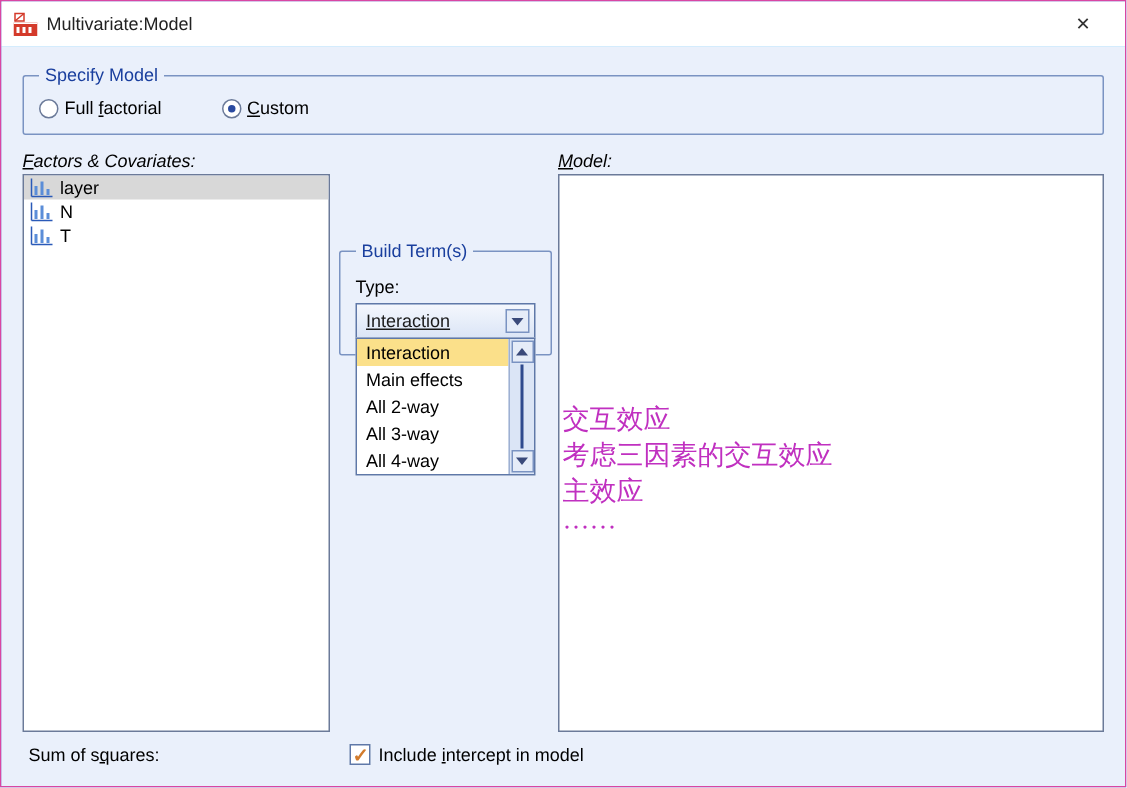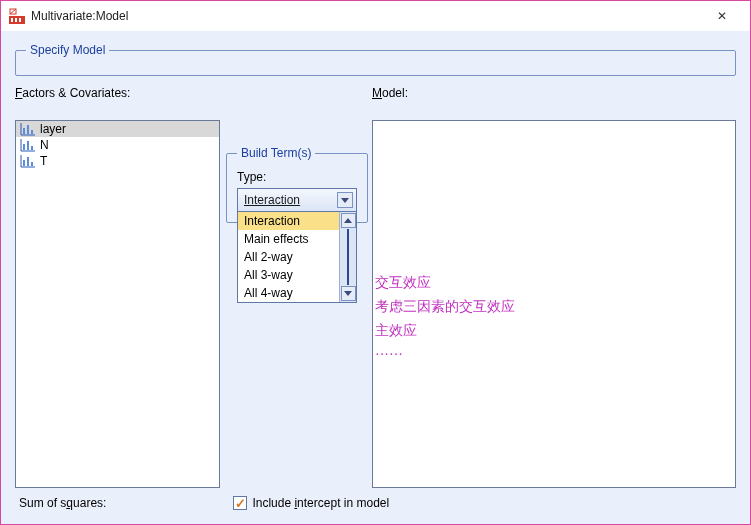--- a/index.html
+++ b/index.html
@@ -76,21 +76,22 @@
     flex:1;
     display:flex;
     gap:6px;
     position:relative;
   }
   .col-left {
     width: 205px;
     display:flex; flex-direction:column;
   }
   .col-left-label, .col-right-label {
-    margin-bottom:20px;
+    margin-bottom:2px;
+    font-style:italic;
   }
   .listbox {
     flex:1;
     background:#fff;
     border:1px solid #6b7a99;
     overflow:auto;
   }
   .listitem {
     padding:1px 4px;
     display:flex; align-items:flex-start; gap:4px;
@@ -166,21 +167,21 @@
   }
   .modelbox {
     flex:1;
     background:#fff;
     border:1px solid #6b7a99;
     position:relative;
   }
   .anno {
     position:absolute;
     color:#c030c0;
-    font-size:14px;
+    font-size:18px;
     line-height:24px;
     font-family: "SimSun","宋体",serif;
     pointer-events:none;
   }
   .anno1 { top:150px; left:2px; }
   .bottom-row {
     display:flex; align-items:flex-start; gap:10px;
     padding:8px 4px 4px 4px;
   }
   .sos-label { white-space:nowrap; }
@@ -243,20 +244,30 @@
     <span class="spacer"></span>
     <div class="closebtn">
       <span>✕</span>
     </div>
   </div>
 
   <div class="content">
 
     <fieldset>
       <legend>Specify Model</legend>
+      <div class="radio-row">
+        <div class="radio">
+          <span class="radio-circle"></span>
+          <span><span>Full </span><span class="underline-letter">f</span><span>actorial</span></span>
+        </div>
+        <div class="radio">
+          <span class="radio-circle checked"></span>
+          <span><span class="underline-letter">C</span><span>ustom</span></span>
+        </div>
+      </div>
     </fieldset>
 
     <div class="mid-row">
       <div class="col-left">
         <div class="col-left-label"><span class="underline-letter">F</span><span>actors &amp; Covariates:</span></div>
         <div class="listbox">
           <div class="listitem selected">
             <span class="scale-icon">
               <svg viewBox="0 0 16 14" width="16" height="14">
                   <line x1="1" y1="13" x2="15" y2="13" stroke="#2a5ab8"></line>

